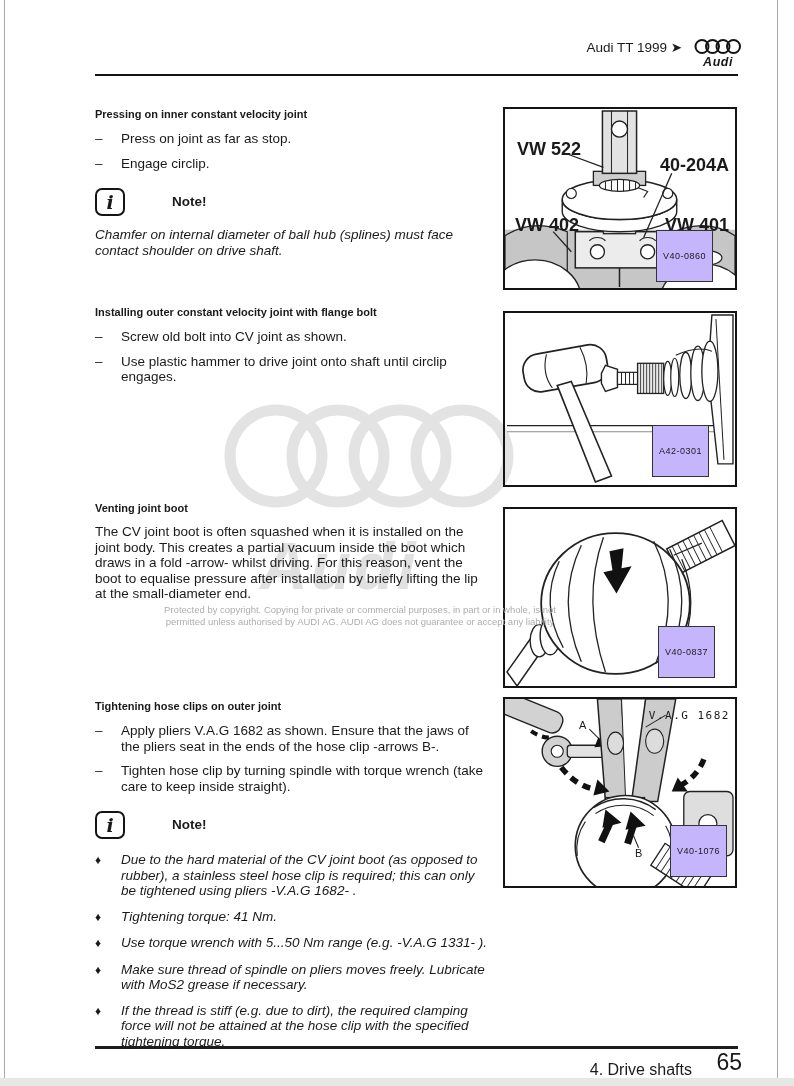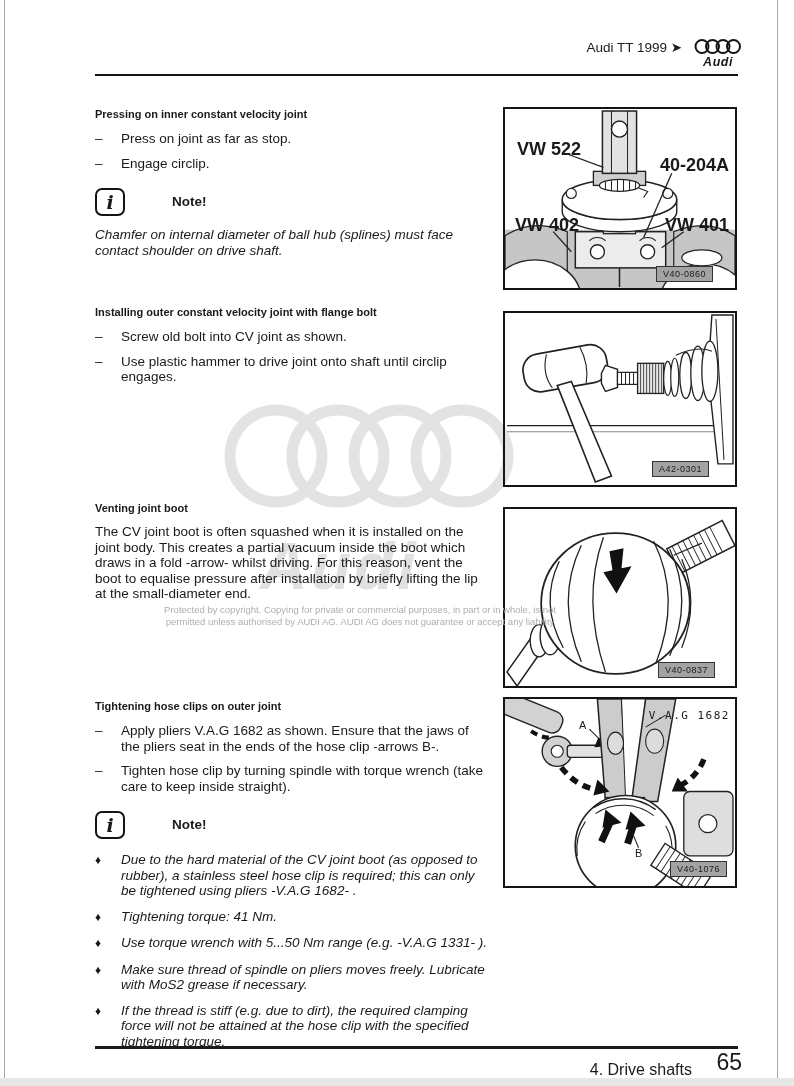--- a/index.html
+++ b/index.html
@@ -32,22 +32,22 @@
   
   .wm-rings{position:absolute;left:224px;top:403px;z-index:1;}
   .wm-brand{position:absolute;left:260px;top:528px;z-index:1;font-size:66px;font-weight:bold;
             font-style:italic;letter-spacing:3px;color:#e1e1e1;}
   .wm-copy{position:absolute;left:140px;top:604px;width:440px;z-index:3;text-align:center;
            font-size:9.5px;line-height:11.5px;color:#aeaeae;}
   
   .fig{position:absolute;left:503px;width:234px;border:2.5px solid #141414;z-index:2;box-sizing:border-box;}
   .fig svg{display:block;width:100%;height:100%;}
   .figlabel{position:absolute;font-weight:bold;font-size:18px;line-height:13px;}
-  .figcode{position:absolute;border:1px solid #333;background:#a3a3a3;font-size:9px;
-           line-height:10px;padding:2px 6px;letter-spacing:.5px;}
+  .figcode{position:absolute;border:1px solid #333;background:#c4b5fd;font-size:9px;
+           line-height:10px;padding:20px 6px;letter-spacing:.5px;}
   .figtool{position:absolute;font-family:"DejaVu Sans Mono",monospace;font-size:11px;letter-spacing:1.5px;}
   .figsmall{position:absolute;font-size:11px;}
   
   .ftr-rule{position:absolute;left:95px;top:1046px;width:643px;height:3px;background:#1c1c1c;}
   .ftr-chapter{position:absolute;left:470px;top:1061px;width:222px;text-align:right;font-size:16px;}
   .ftr-page{position:absolute;left:698px;top:1049px;width:44px;text-align:right;font-size:23px;}
 </style>
 </head>
 <body>
 

